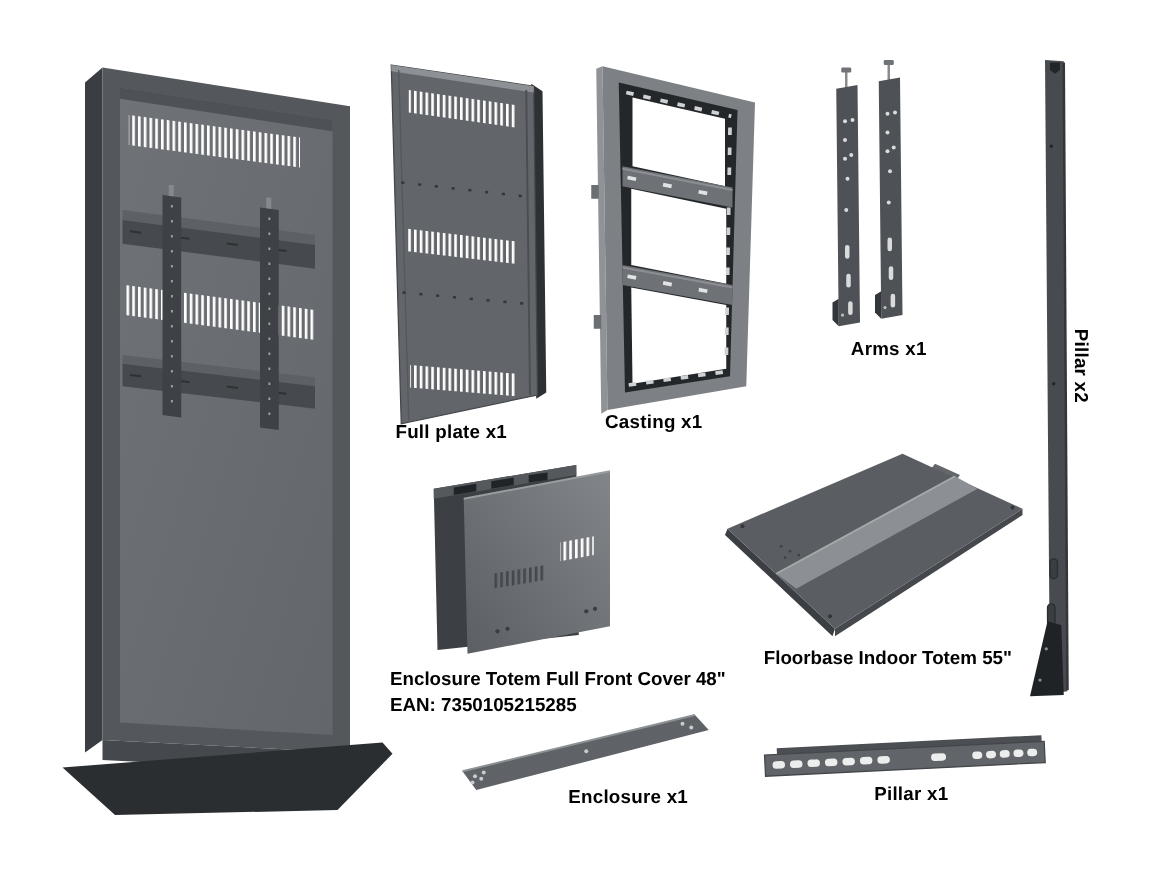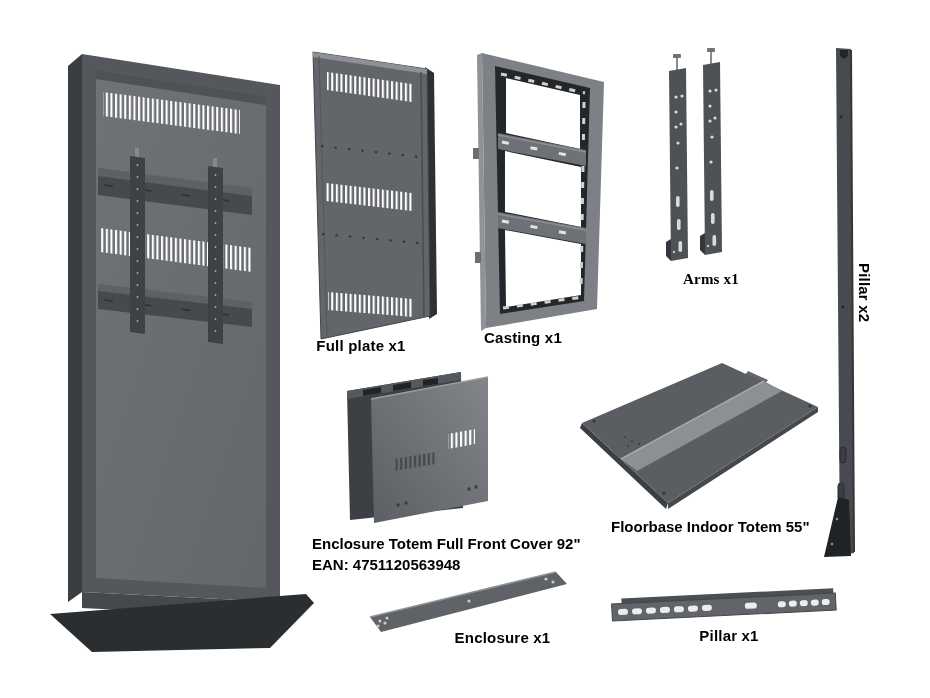--- a/index.html
+++ b/index.html
@@ -197,27 +197,27 @@
     <rect x="800" y="609.5" width="8" height="6" rx="3" fill="#eceded"></rect>
     <rect x="811" y="609.5" width="8" height="6" rx="3" fill="#eceded"></rect>
     <rect x="822" y="609.5" width="8" height="6" rx="3" fill="#eceded"></rect>
   </g>
 </svg>
 
 <div class="lbl center" style="left:300px; top:337px; width:122px;">Full plate x1</div>
 
 <div class="lbl center" style="left:463px; top:329px; width:120px;">Casting x1</div>
 
-<div class="lbl center" style="left:651px; top:271px; width:120px;font-family:Liberation Serif, serif;">Arms x1</div>
+<div class="lbl center" style="left:651px; top:271px; width:120px;">Arms x1</div>
 
 <div class="lbl vertical" style="left:856px; top:263px;">Pillar x2</div>
 
 <div class="lbl-block" style="left:312px; top:533px;">
-  <div>Enclosure Totem Full Front Cover 92"</div>
-  <div>EAN: 4751120563948</div>
+  <div>Enclosure Totem Full Front Cover 48"</div>
+  <div>EAN: 7350105215285</div>
 </div>
 
 <div class="lbl-block" style="left:611px; top:516px;">
   <div>Floorbase Indoor Totem 55"</div>
 </div>
 
 <div class="lbl center" style="left:440px; top:629px; width:125px;">Enclosure x1</div>
 
 <div class="lbl center" style="left:669px; top:627px; width:120px;">Pillar x1</div>
 

